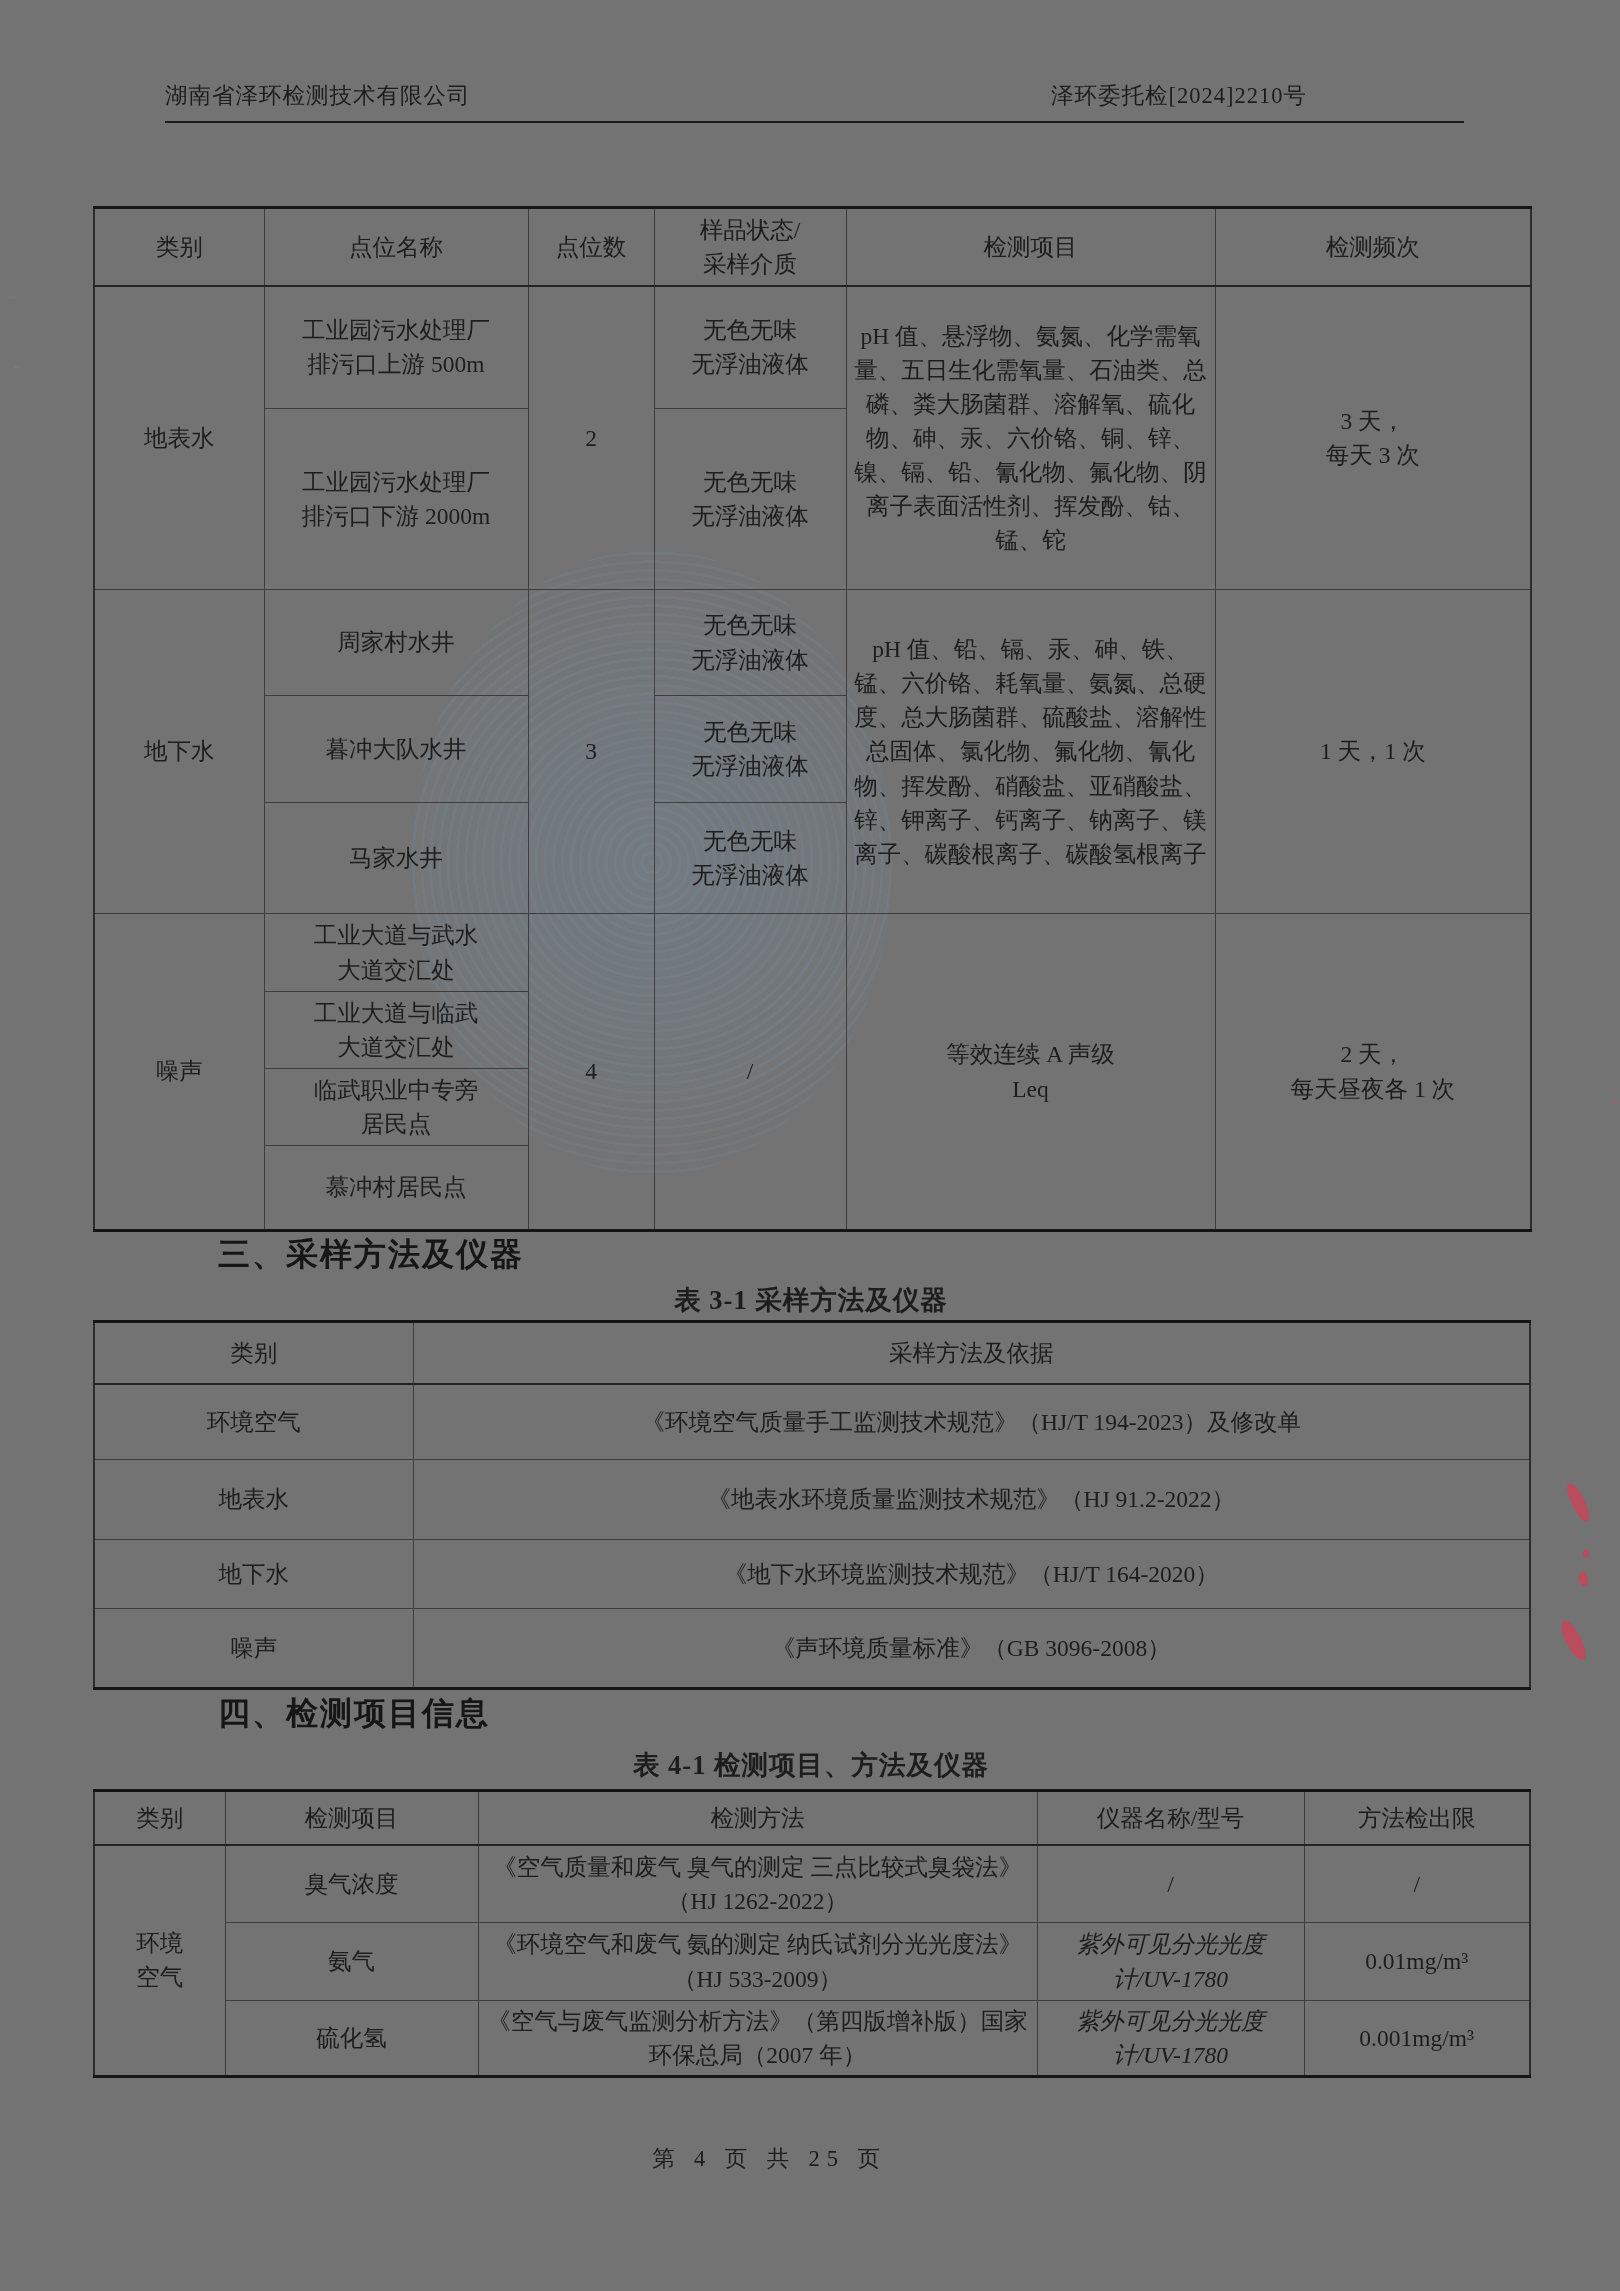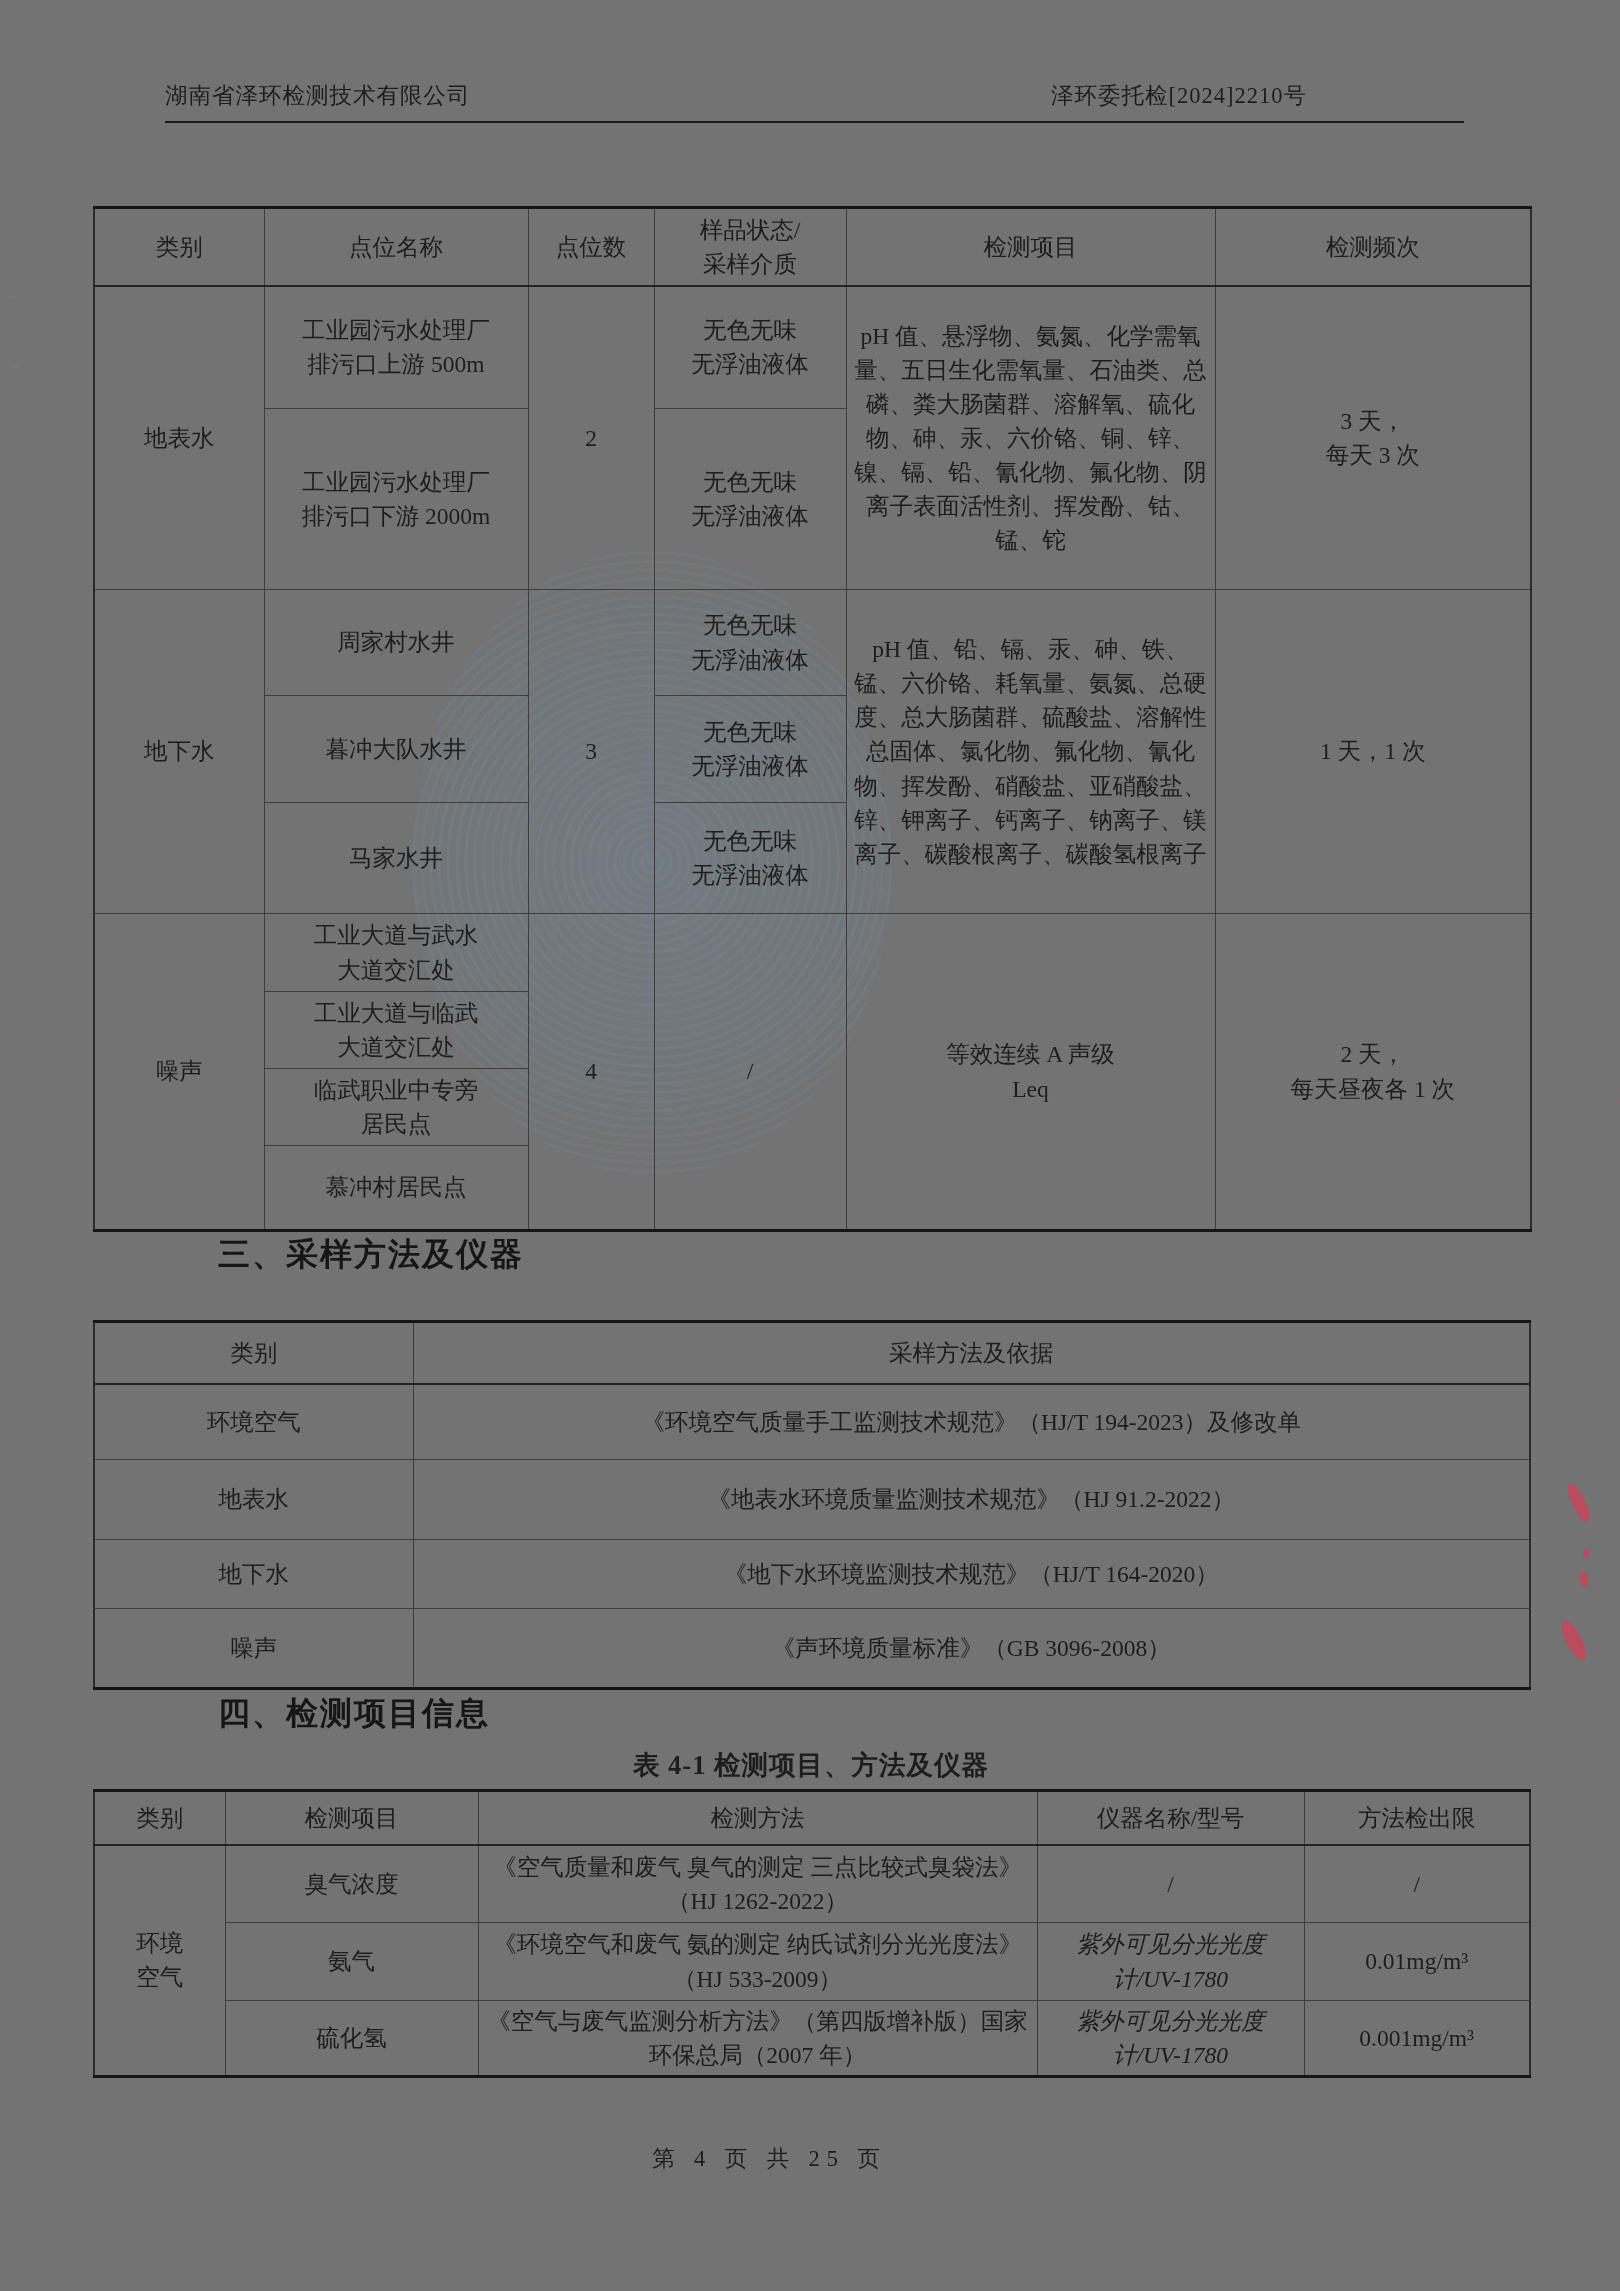--- a/index.html
+++ b/index.html
@@ -205,20 +205,21 @@
     <tr style="height:77px">
           <td><span class="cellnoise">临武职业中专旁居民点</span></td>
         </tr>
     <tr style="height:85px">
           <td><span class="cellnoise">慕冲村居民点</span></td>
         </tr>
   </tbody>
     </table>
 
   <div class="sec-heading sec3">三、采样方法及仪器</div>
+  <div class="tbl-caption cap3">表 3-1 采样方法及仪器</div>
 
   <table class="bigtable t3">
     <colgroup>
         <col style="width:319px">
         <col style="width:1117px">
       </colgroup>
     <tbody>
         <tr style="height:62px">
       <th>类别</th>
       <th>采样方法及依据</th>

